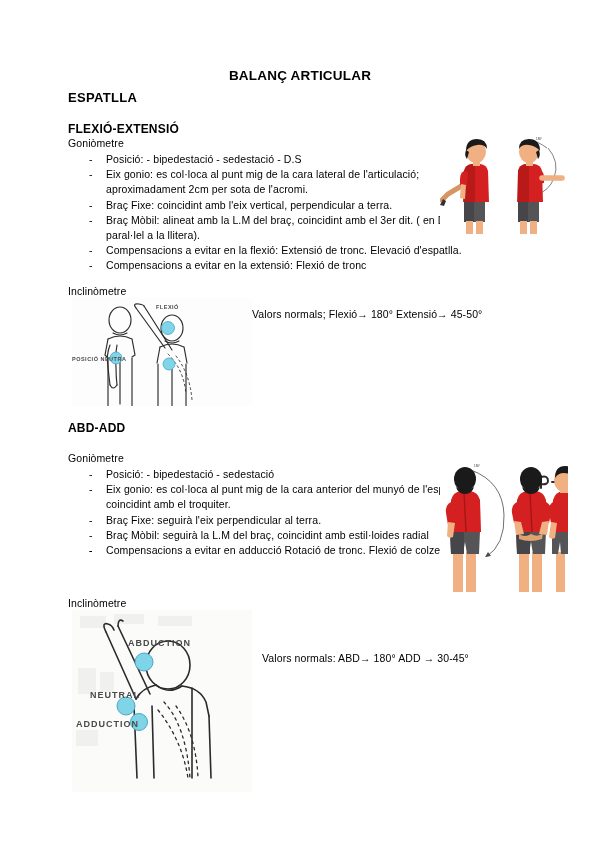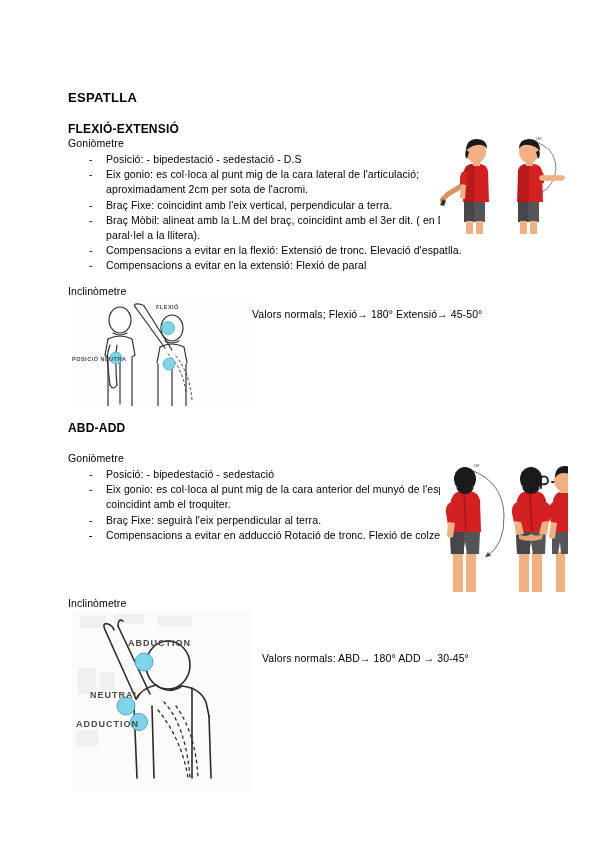--- a/index.html
+++ b/index.html
@@ -97,32 +97,33 @@
     font-family: "Liberation Sans", sans-serif;
     font-weight: bold;
     fill: #4a4a4a;
   }
 </style>
 </head>
 <body>
 
 <div class="page">
 
+  <div class="doc-title">BALANÇ ARTICULAR</div>
   <div class="h-section" style="top:90px;">ESPATLLA</div>
 
   <div class="h-sub" style="top:122px;">FLEXIÓ-EXTENSIÓ</div>
   <div class="label-plain" style="top:137px;">Goniòmetre</div>
 
   <ul class="bullets" style="top:152px;">
     <li><span class="dash">-</span><span>Posició:  - bipedestació - sedestació - D.S</span></li>
     <li><span class="dash">-</span><span>Eix gonio: es col·loca al punt mig de la cara lateral de l'articulació; aproximadament 2cm per sota de l'acromi.</span></li>
     <li><span class="dash">-</span><span>Braç Fixe: coincidint amb l'eix vertical, perpendicular a terra.</span></li>
     <li><span class="dash">-</span><span>Braç Mòbil: alineat amb la L.M del braç, coincidint amb el 3er dit. ( en D.S paral·lel a la llitera).</span></li>
     <li><span class="dash">-</span><span>Compensacions a evitar en la flexió: Extensió de tronc. Elevació d'espatlla.</span></li>
-    <li><span class="dash">-</span><span>Compensacions a evitar en la extensió: Flexió de paral</span></li>
+    <li><span class="dash">-</span><span>Compensacions a evitar en la extensió: Flexió de tronc</span></li>
   </ul>
 
   <div class="label-plain" style="top:285px;">Inclinòmetre</div>
 
   <div class="note" style="left:252px; top:308px;">Valors normals; Flexió→ 180°  Extensió→ 45-50°</div>
 
   <div class="fig" style="left:440px; top:126px;">
     <svg width="125" height="108" viewBox="0 0 125 108">
       <rect x="0" y="0" width="125" height="108" fill="#ffffff"></rect>
 
@@ -220,21 +221,21 @@
     </svg>
   </div>
 
   <div class="h-sub" style="top:421px;">ABD-ADD</div>
   <div class="label-plain" style="top:452px;">Goniòmetre</div>
 
   <ul class="bullets" style="top:467px;">
     <li><span class="dash">-</span><span>Posició:  - bipedestació - sedestació</span></li>
     <li><span class="dash">-</span><span>Eix gonio: es col·loca al punt mig de la cara anterior del munyó de l'espatlla, coincidint amb el troquiter.</span></li>
     <li><span class="dash">-</span><span>Braç Fixe: seguirà l'eix perpendicular al terra.</span></li>
-    <li><span class="dash">-</span></li>
+    <li><span class="dash">-</span><span>Braç Mòbil: seguirà la L.M del braç, coincidint amb estil·loides radial</span></li>
     <li><span class="dash">-</span></li>
     <li><span class="dash">-</span><span>Compensacions a evitar en adducció Rotació de tronc. Flexió de colze.</span></li>
   </ul>
 
   <div class="label-plain" style="top:597px;">Inclinòmetre</div>
 
   <div class="note" style="left:262px; top:652px;">Valors normals: ABD→ 180°   ADD → 30-45°</div>
 
   <div class="fig" style="left:440px; top:456px;">
     <svg width="128" height="140" viewBox="0 0 128 140">

